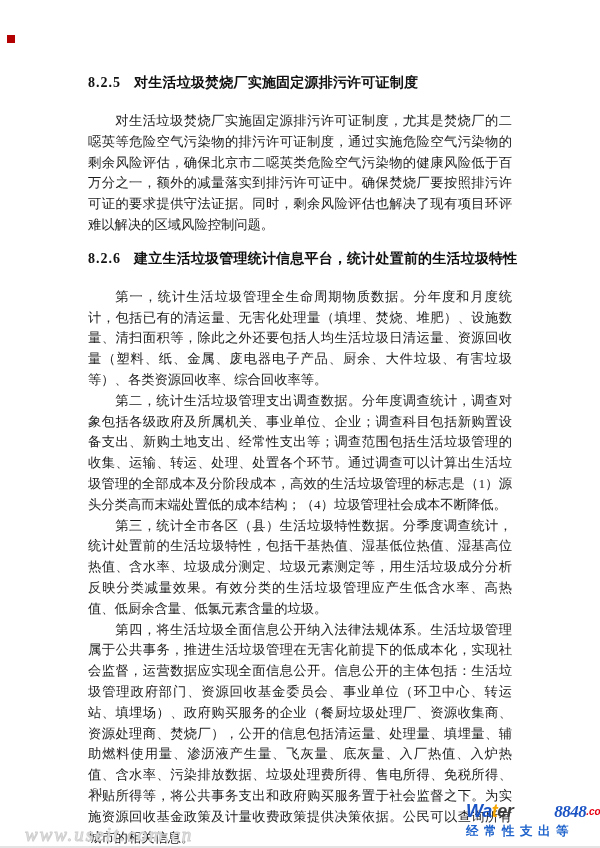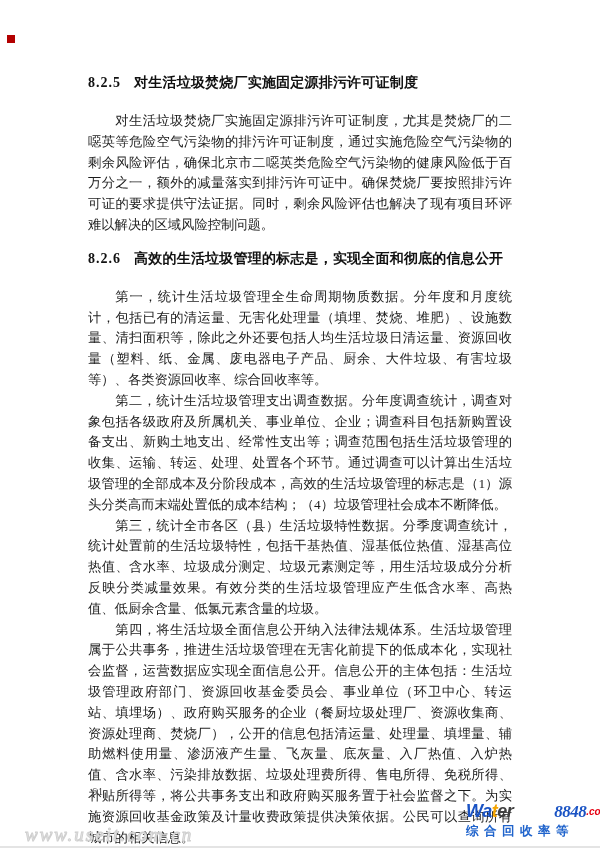--- a/index.html
+++ b/index.html
@@ -116,36 +116,36 @@
 
     <h2 class="sec-h">
       <span class="sec-num">8.2.5</span>
       <span class="sec-title">对生活垃圾焚烧厂实施固定源排污许可证制度</span>
     </h2>
 
     <p class="body-p">对生活垃圾焚烧厂实施固定源排污许可证制度，尤其是焚烧厂的二噁英等危险空气污染物的排污许可证制度，通过实施危险空气污染物的剩余风险评估，确保北京市二噁英类危险空气污染物的健康风险低于百万分之一，额外的减量落实到排污许可证中。确保焚烧厂要按照排污许可证的要求提供守法证据。同时，剩余风险评估也解决了现有项目环评难以解决的区域风险控制问题。</p>
 
     <h2 class="sec-h second">
       <span class="sec-num">8.2.6</span>
-      <span class="sec-title">高效的生活垃圾管理的标志是，实现全面和彻底的信息公开</span>
+      <span class="sec-title">建立生活垃圾管理统计信息平台，统计处置前的生活垃圾特性</span>
     </h2>
 
     <p class="body-p">第一，统计生活垃圾管理全生命周期物质数据。分年度和月度统计，包括已有的清运量、无害化处理量（填埋、焚烧、堆肥）、设施数量、清扫面积等，除此之外还要包括人均生活垃圾日清运量、资源回收量（塑料、纸、金属、废电器电子产品、厨余、大件垃圾、有害垃圾等）、各类资源回收率、综合回收率等。</p>
     <p class="body-p">第二，统计生活垃圾管理支出调查数据。分年度调查统计，调查对象包括各级政府及所属机关、事业单位、企业；调查科目包括新购置设备支出、新购土地支出、经常性支出等；调查范围包括生活垃圾管理的收集、运输、转运、处理、处置各个环节。通过调查可以计算出生活垃圾管理的全部成本及分阶段成本，高效的生活垃圾管理的标志是（1）源头分类高而末端处置低的成本结构；（4）垃圾管理社会成本不断降低。</p>
     <p class="body-p">第三，统计全市各区（县）生活垃圾特性数据。分季度调查统计，统计处置前的生活垃圾特性，包括干基热值、湿基低位热值、湿基高位热值、含水率、垃圾成分测定、垃圾元素测定等，用生活垃圾成分分析反映分类减量效果。有效分类的生活垃圾管理应产生低含水率、高热值、低厨余含量、低氯元素含量的垃圾。</p>
     <p class="body-p">第四，将生活垃圾全面信息公开纳入法律法规体系。生活垃圾管理属于公共事务，推进生活垃圾管理在无害化前提下的低成本化，实现社会监督，运营数据应实现全面信息公开。信息公开的主体包括：生活垃圾管理政府部门、资源回收基金委员会、事业单位（环卫中心、转运站、填埋场）、政府购买服务的企业（餐厨垃圾处理厂、资源收集商、资源处理商、焚烧厂），公开的信息包括清运量、处理量、填埋量、辅助燃料使用量、渗沥液产生量、飞灰量、底灰量、入厂热值、入炉热值、含水率、污染排放数据、垃圾处理费所得、售电所得、免税所得、补贴所得等，将公共事务支出和政府购买服务置于社会监督之下。为实施资源回收基金政策及计量收费政策提供决策依据。公民可以查询所有城市的相关信息。</p>
 
   </div>
 
   <div class="footer-num">61</div>
 
   <div class="wm-left">www.useit.com.cn</div>
 
   <div class="wm-right">
     <div class="logo-row1">
       <span class="seg seg-word" style="color: rgb(26, 83, 196);">Wa</span><span class="seg seg-word" style="color: rgb(245, 164, 0);">t</span><span class="seg seg-word" style="color: #404040;">er</span><span class="seg seg-num" style="color: rgb(26, 83, 196);">8848</span><span class="seg seg-com" style="color: rgb(230, 0, 18);">.com</span>
     </div>
-    <div class="logo-row2" style="color: rgb(32, 100, 204);">综合回收率等</div>
+    <div class="logo-row2" style="color: rgb(32, 100, 204);">经常性支出等</div>
   </div>
 
   <div class="page-edge"></div>
 
 </div>
 
 </body></html>

